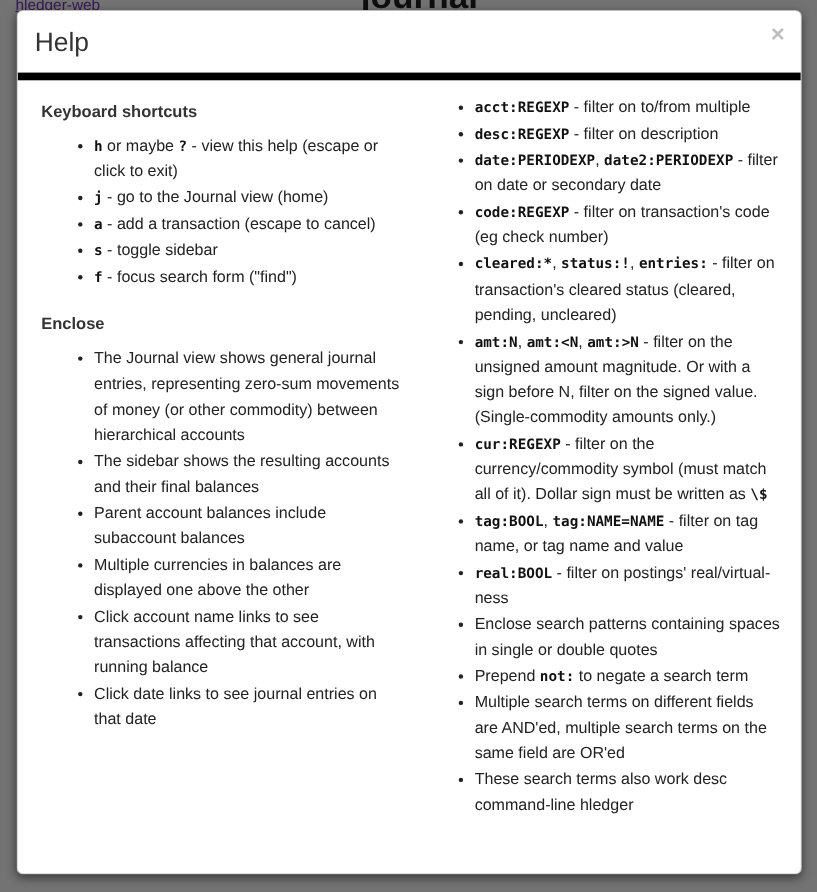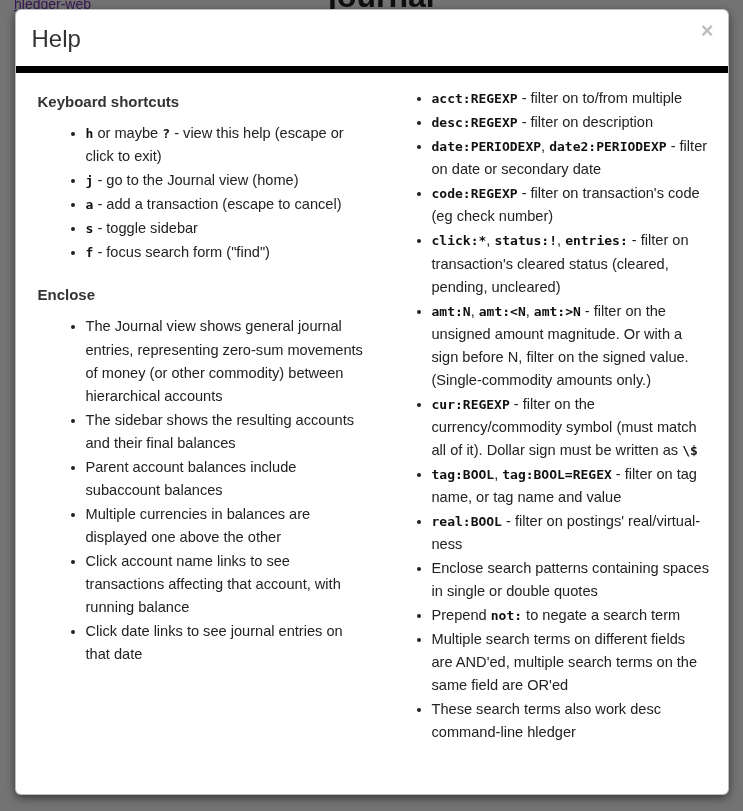--- a/index.html
+++ b/index.html
@@ -126,24 +126,24 @@
           <li><span>Click account name links to see transactions affecting that account, with running balance</span></li>
           <li><span>Click date links to see journal entries on that date</span></li>
         </ul>
       </div>
     <div class="col">
         <ul class="help-list">
           <li><code>acct:REGEXP</code><span> - filter on to/from multiple</span></li>
           <li><code>desc:REGEXP</code><span> - filter on description</span></li>
           <li><code>date:PERIODEXP</code><span>, </span><code>date2:PERIODEXP</code><span> - filter on date or secondary date</span></li>
           <li><code>code:REGEXP</code><span> - filter on transaction's code (eg check number)</span></li>
-          <li><code>click:*</code><span>, </span><code>status:!</code><span>, </span><code>entries:</code><span> - filter on transaction's cleared status (cleared, pending, uncleared)</span></li>
+          <li><code>cleared:*</code><span>, </span><code>status:!</code><span>, </span><code>entries:</code><span> - filter on transaction's cleared status (cleared, pending, uncleared)</span></li>
           <li><code>amt:N</code><span>, </span><code>amt:&lt;N</code><span>, </span><code>amt:&gt;N</code><span> - filter on the unsigned amount magnitude. Or with a sign before N, filter on the signed value. (Single-commodity amounts only.)</span></li>
           <li><code>cur:REGEXP</code><span> - filter on the currency/commodity symbol (must match all of it). Dollar sign must be written as </span><code>\$</code></li>
-          <li><code>tag:BOOL</code><span>, </span><code>tag:BOOL=REGEX</code><span> - filter on tag name, or tag name and value</span></li>
+          <li><code>tag:BOOL</code><span>, </span><code>tag:NAME=NAME</code><span> - filter on tag name, or tag name and value</span></li>
           <li><code>real:BOOL</code><span> - filter on postings' real/virtual-ness</span></li>
           <li><span>Enclose search patterns containing spaces in single or double quotes</span></li>
           <li><span>Prepend </span><code>not:</code><span> to negate a search term</span></li>
           <li><span>Multiple search terms on different fields are AND'ed, multiple search terms on the same field are OR'ed</span></li>
           <li><span>These search terms also work desc command-line hledger</span></li>
         </ul>
       </div>
   </div>
 </div>
 

